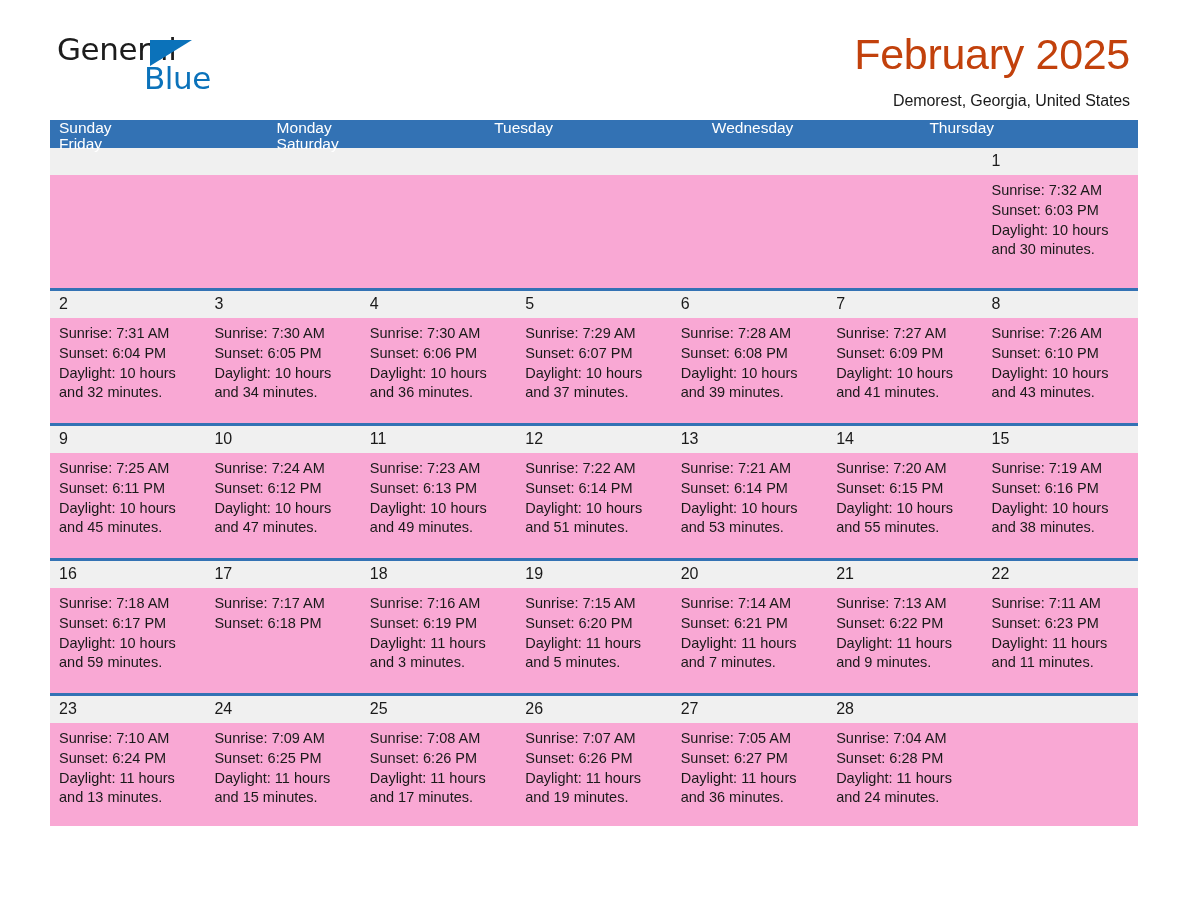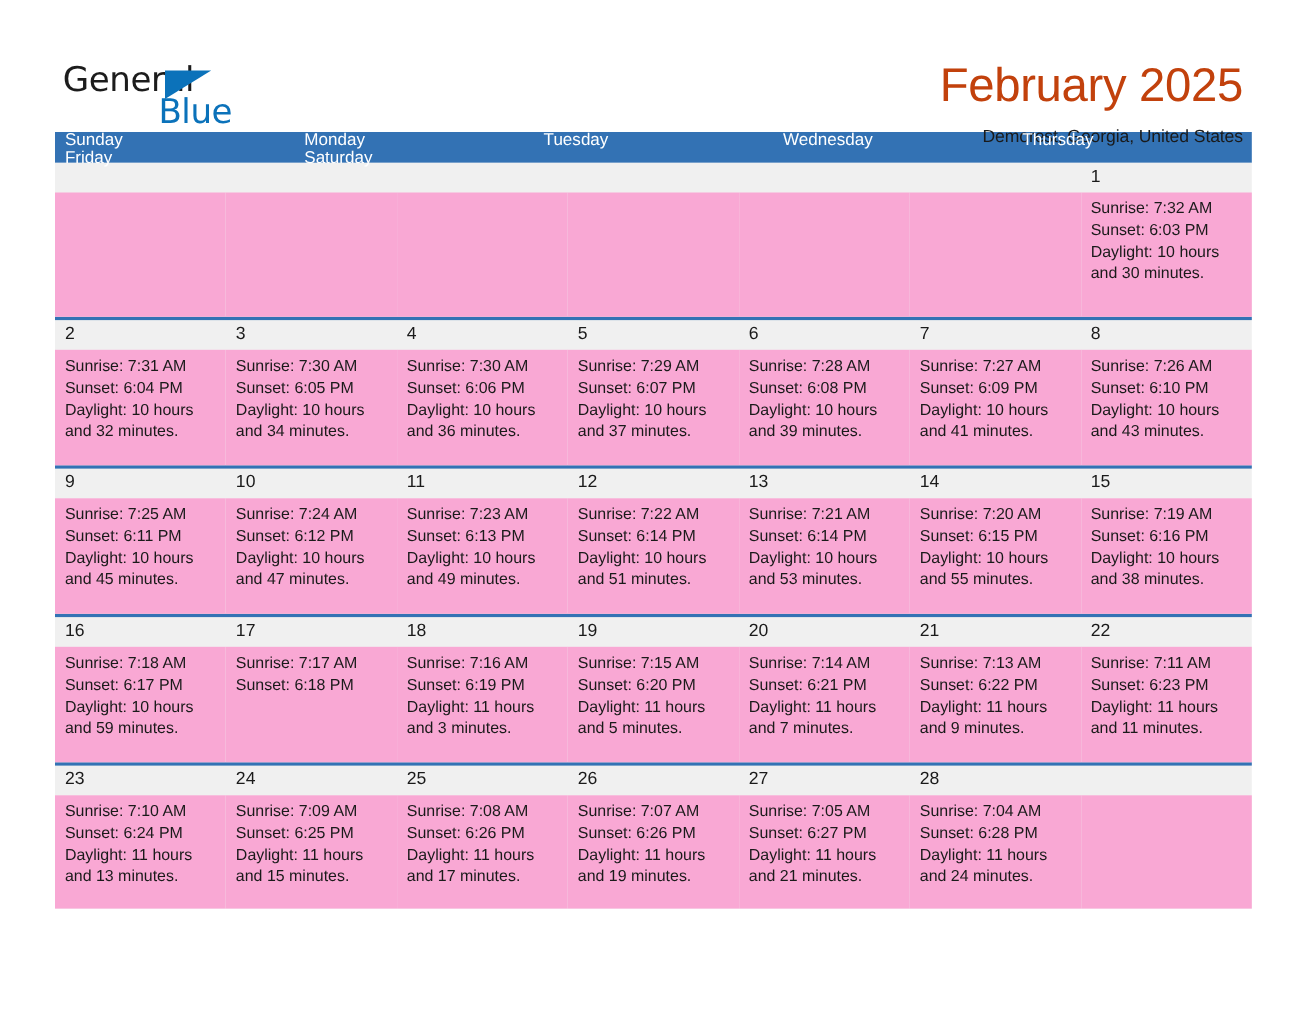--- a/index.html
+++ b/index.html
@@ -16,21 +16,21 @@
     width: 1188px;
     height: 918px;
     padding: 0 50px;
   }
 
   
   .top {
     display: flex;
     align-items: flex-start;
     justify-content: space-between;
-    padding-top: 56px;
+    padding-top: 32px;
     height: 112px;
   }
   .logo {
     position: relative;
     width: 150px;
     height: 66px;
     line-height: 1;
     user-select: none;
   }
   .logo-general {
@@ -419,21 +419,21 @@
               <div class="line">Sunrise: 7:07 AM</div>
               <div class="line">Sunset: 6:26 PM</div>
               <div class="line daylight-wrap">Daylight: 11 hours and 19 minutes.</div>
             </div>
           </div>
           <div class="cell">
             <div class="daynum">27</div>
             <div class="cellbody">
               <div class="line">Sunrise: 7:05 AM</div>
               <div class="line">Sunset: 6:27 PM</div>
-              <div class="line daylight-wrap">Daylight: 11 hours and 21 minutes.</div>
+              <div class="line daylight-wrap">Daylight: 11 hours and 36 minutes.</div>
             </div>
           </div>
           <div class="cell">
             <div class="daynum">28</div>
             <div class="cellbody">
               <div class="line">Sunrise: 7:04 AM</div>
               <div class="line">Sunset: 6:28 PM</div>
               <div class="line daylight-wrap">Daylight: 11 hours and 24 minutes.</div>
             </div>
           </div>

